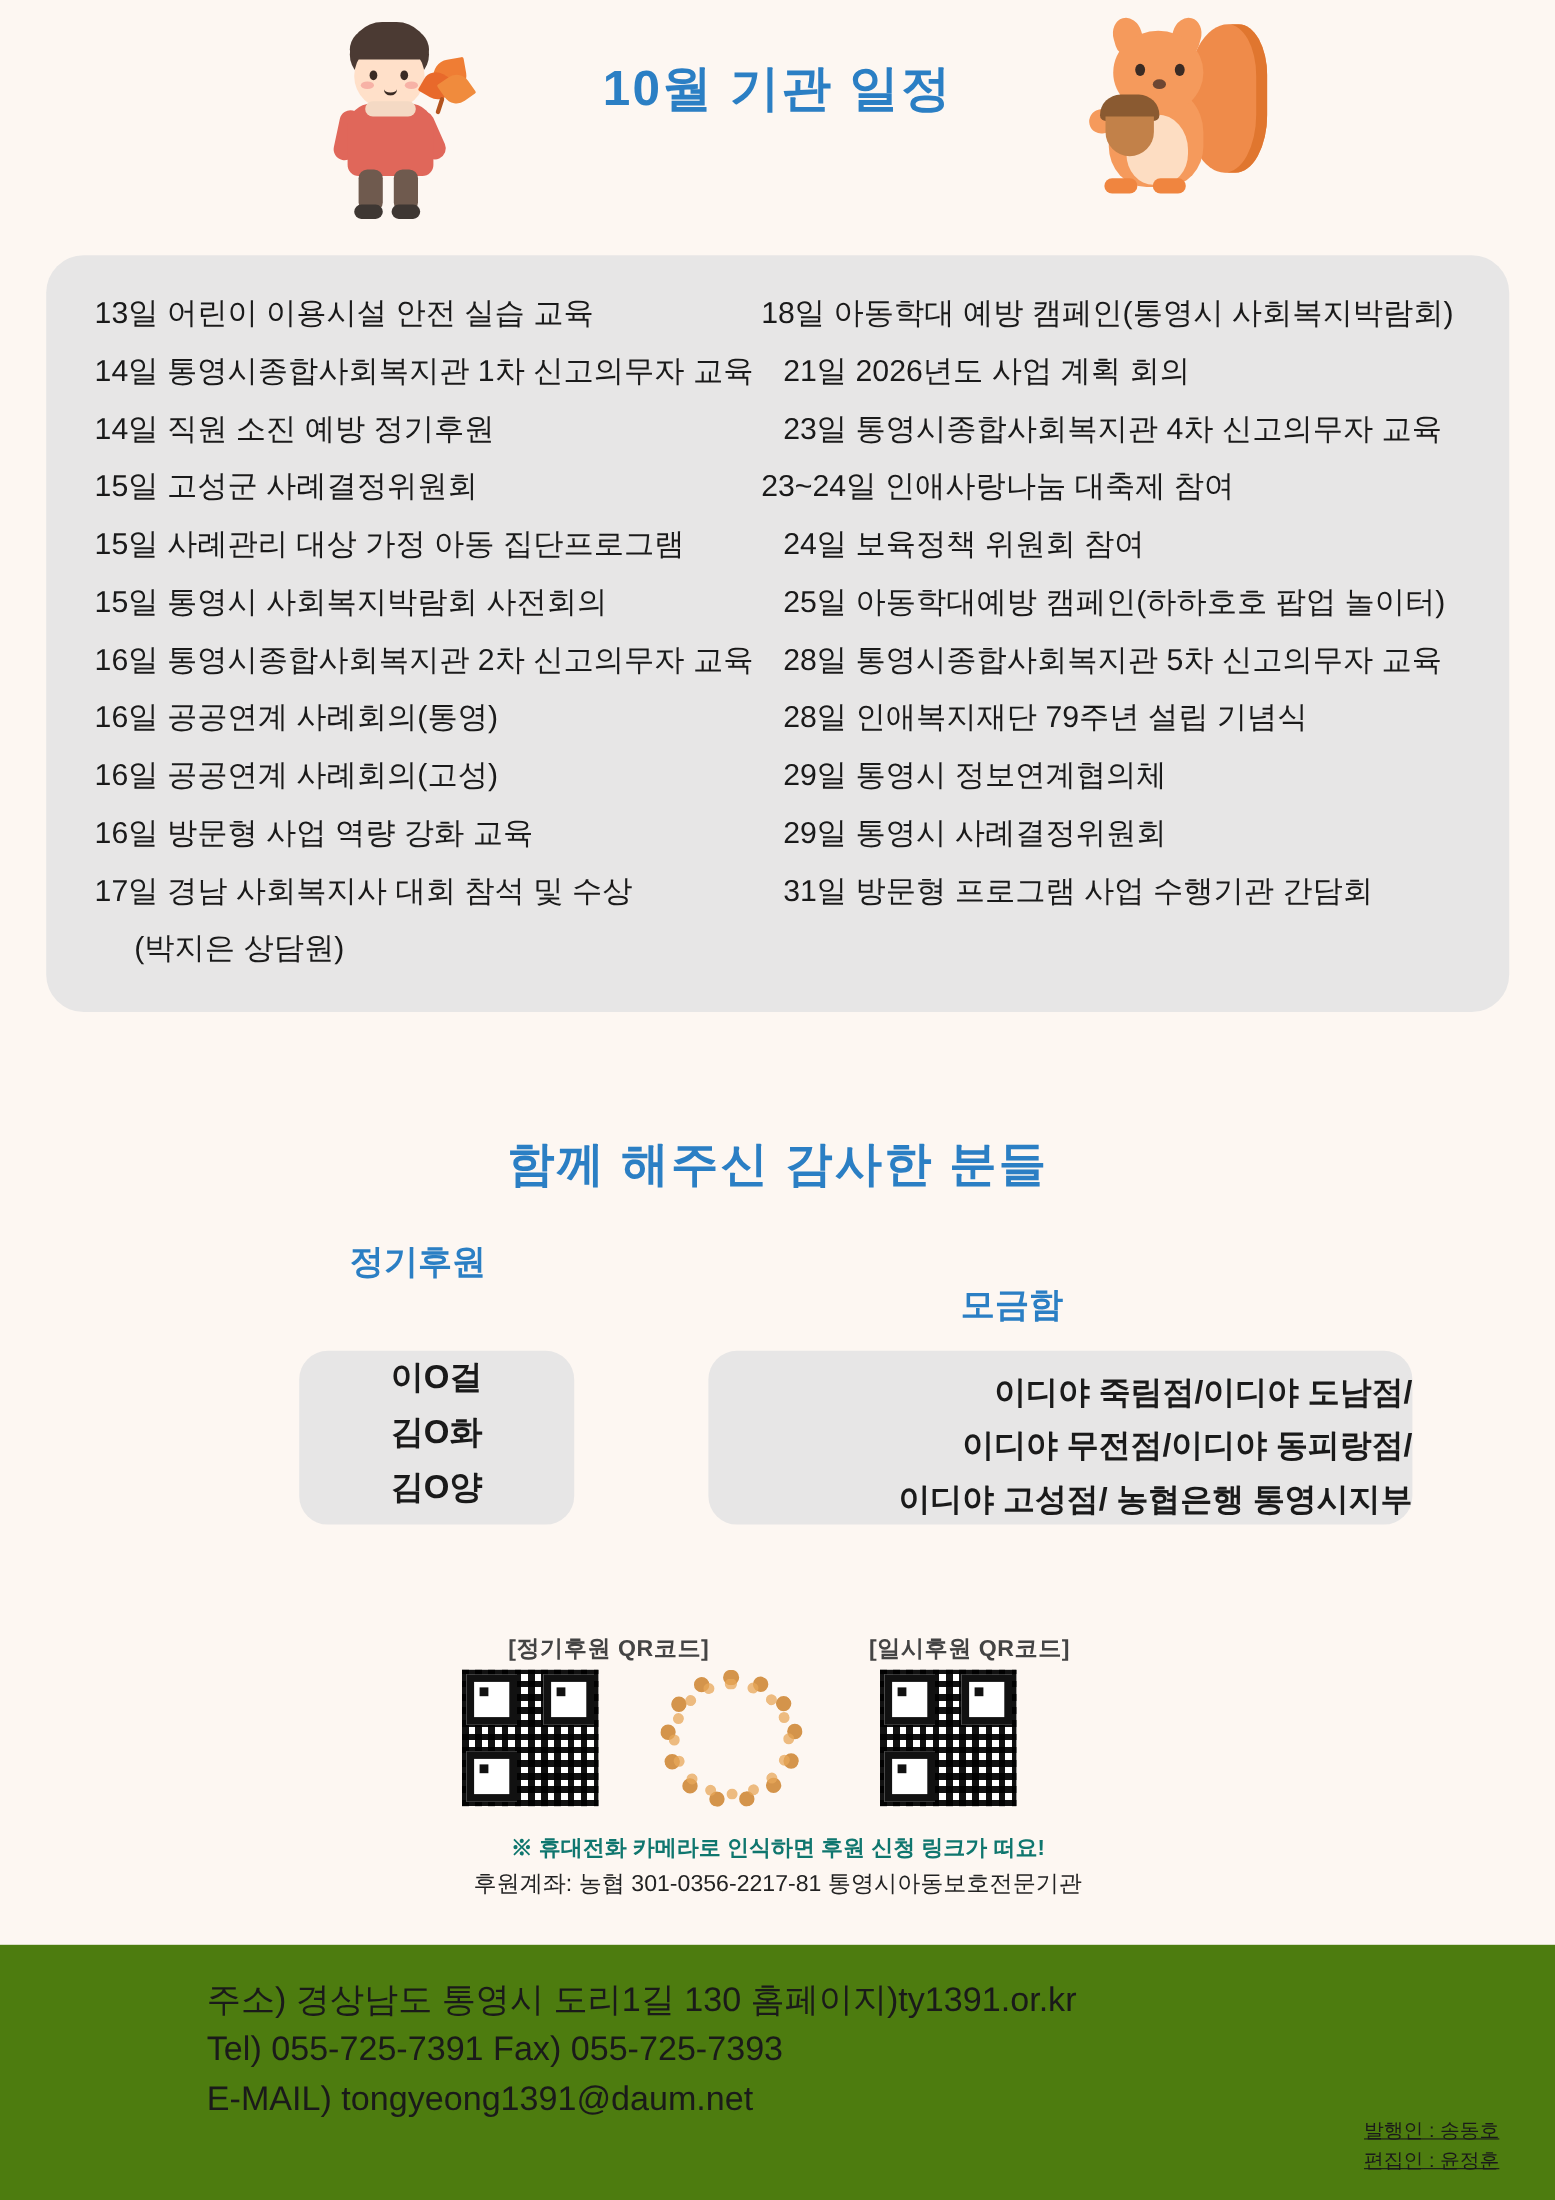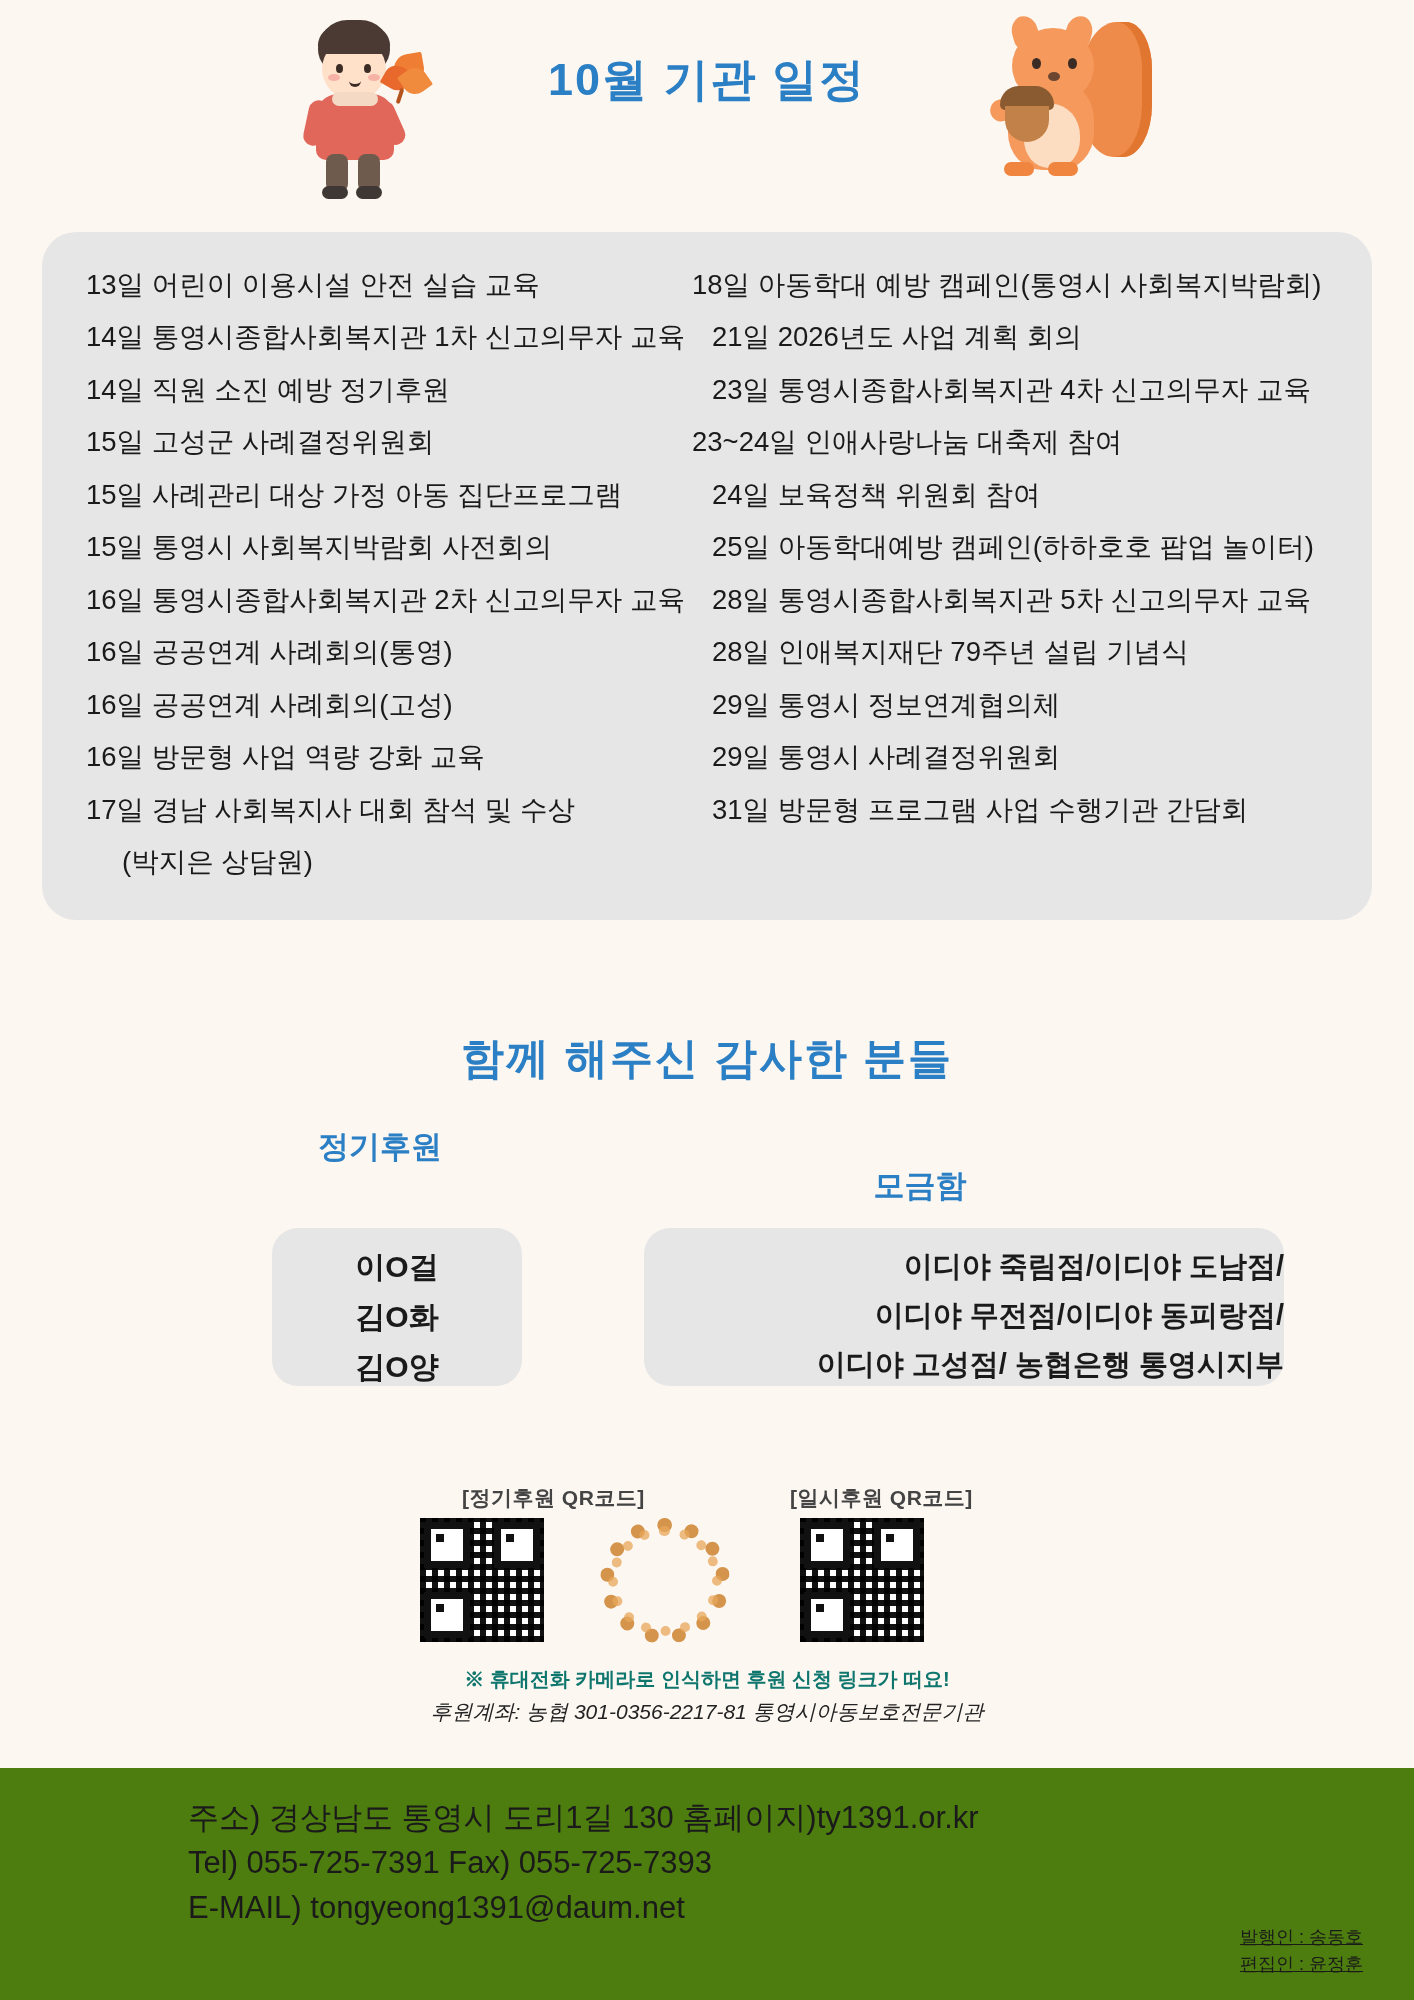--- a/index.html
+++ b/index.html
@@ -228,21 +228,21 @@
   .donor-head.box { left: 790px; top: 1165px; width: 260px; text-align: center; }
 
   .donor-panel {
     position: absolute;
     background: #e7e6e6;
     border-radius: 26px;
     box-sizing: border-box;
   }
   .donor-panel.regular {
     left: 272px; top: 1228px; width: 250px; height: 158px;
-    padding-top: 14px; text-align: center;
+    padding-top: 0; text-align: center;
   }
   .donor-panel.box {
     left: 644px; top: 1228px; width: 640px; height: 158px;
     padding-top: 14px; text-align: right;
   }
   .donor-line {
     font-size: 30px;
     font-weight: bold;
     color: #1a1a1a;
     line-height: 1.0;
@@ -291,21 +291,21 @@
     border: 10px dotted #e8a85a;
     box-sizing: border-box;
     opacity: .75;
   }
   .qr-note {
     position: absolute; left: 0; right: 0; top: 196px;
     text-align: center; font-size: 20px; color: #0f766e; font-weight: bold;
   }
   .qr-account {
     position: absolute; left: 0; right: 0; top: 228px;
-    text-align: center; font-size: 21px; color: #222; font-style: italic;
+    text-align: center; font-size: 21px; color: #222;
   }
 
   
   .footer {
     position: absolute;
     left: 0; bottom: 0;
     width: 1414px;
     height: 232px;
     background: #4d7c0f;
   }

